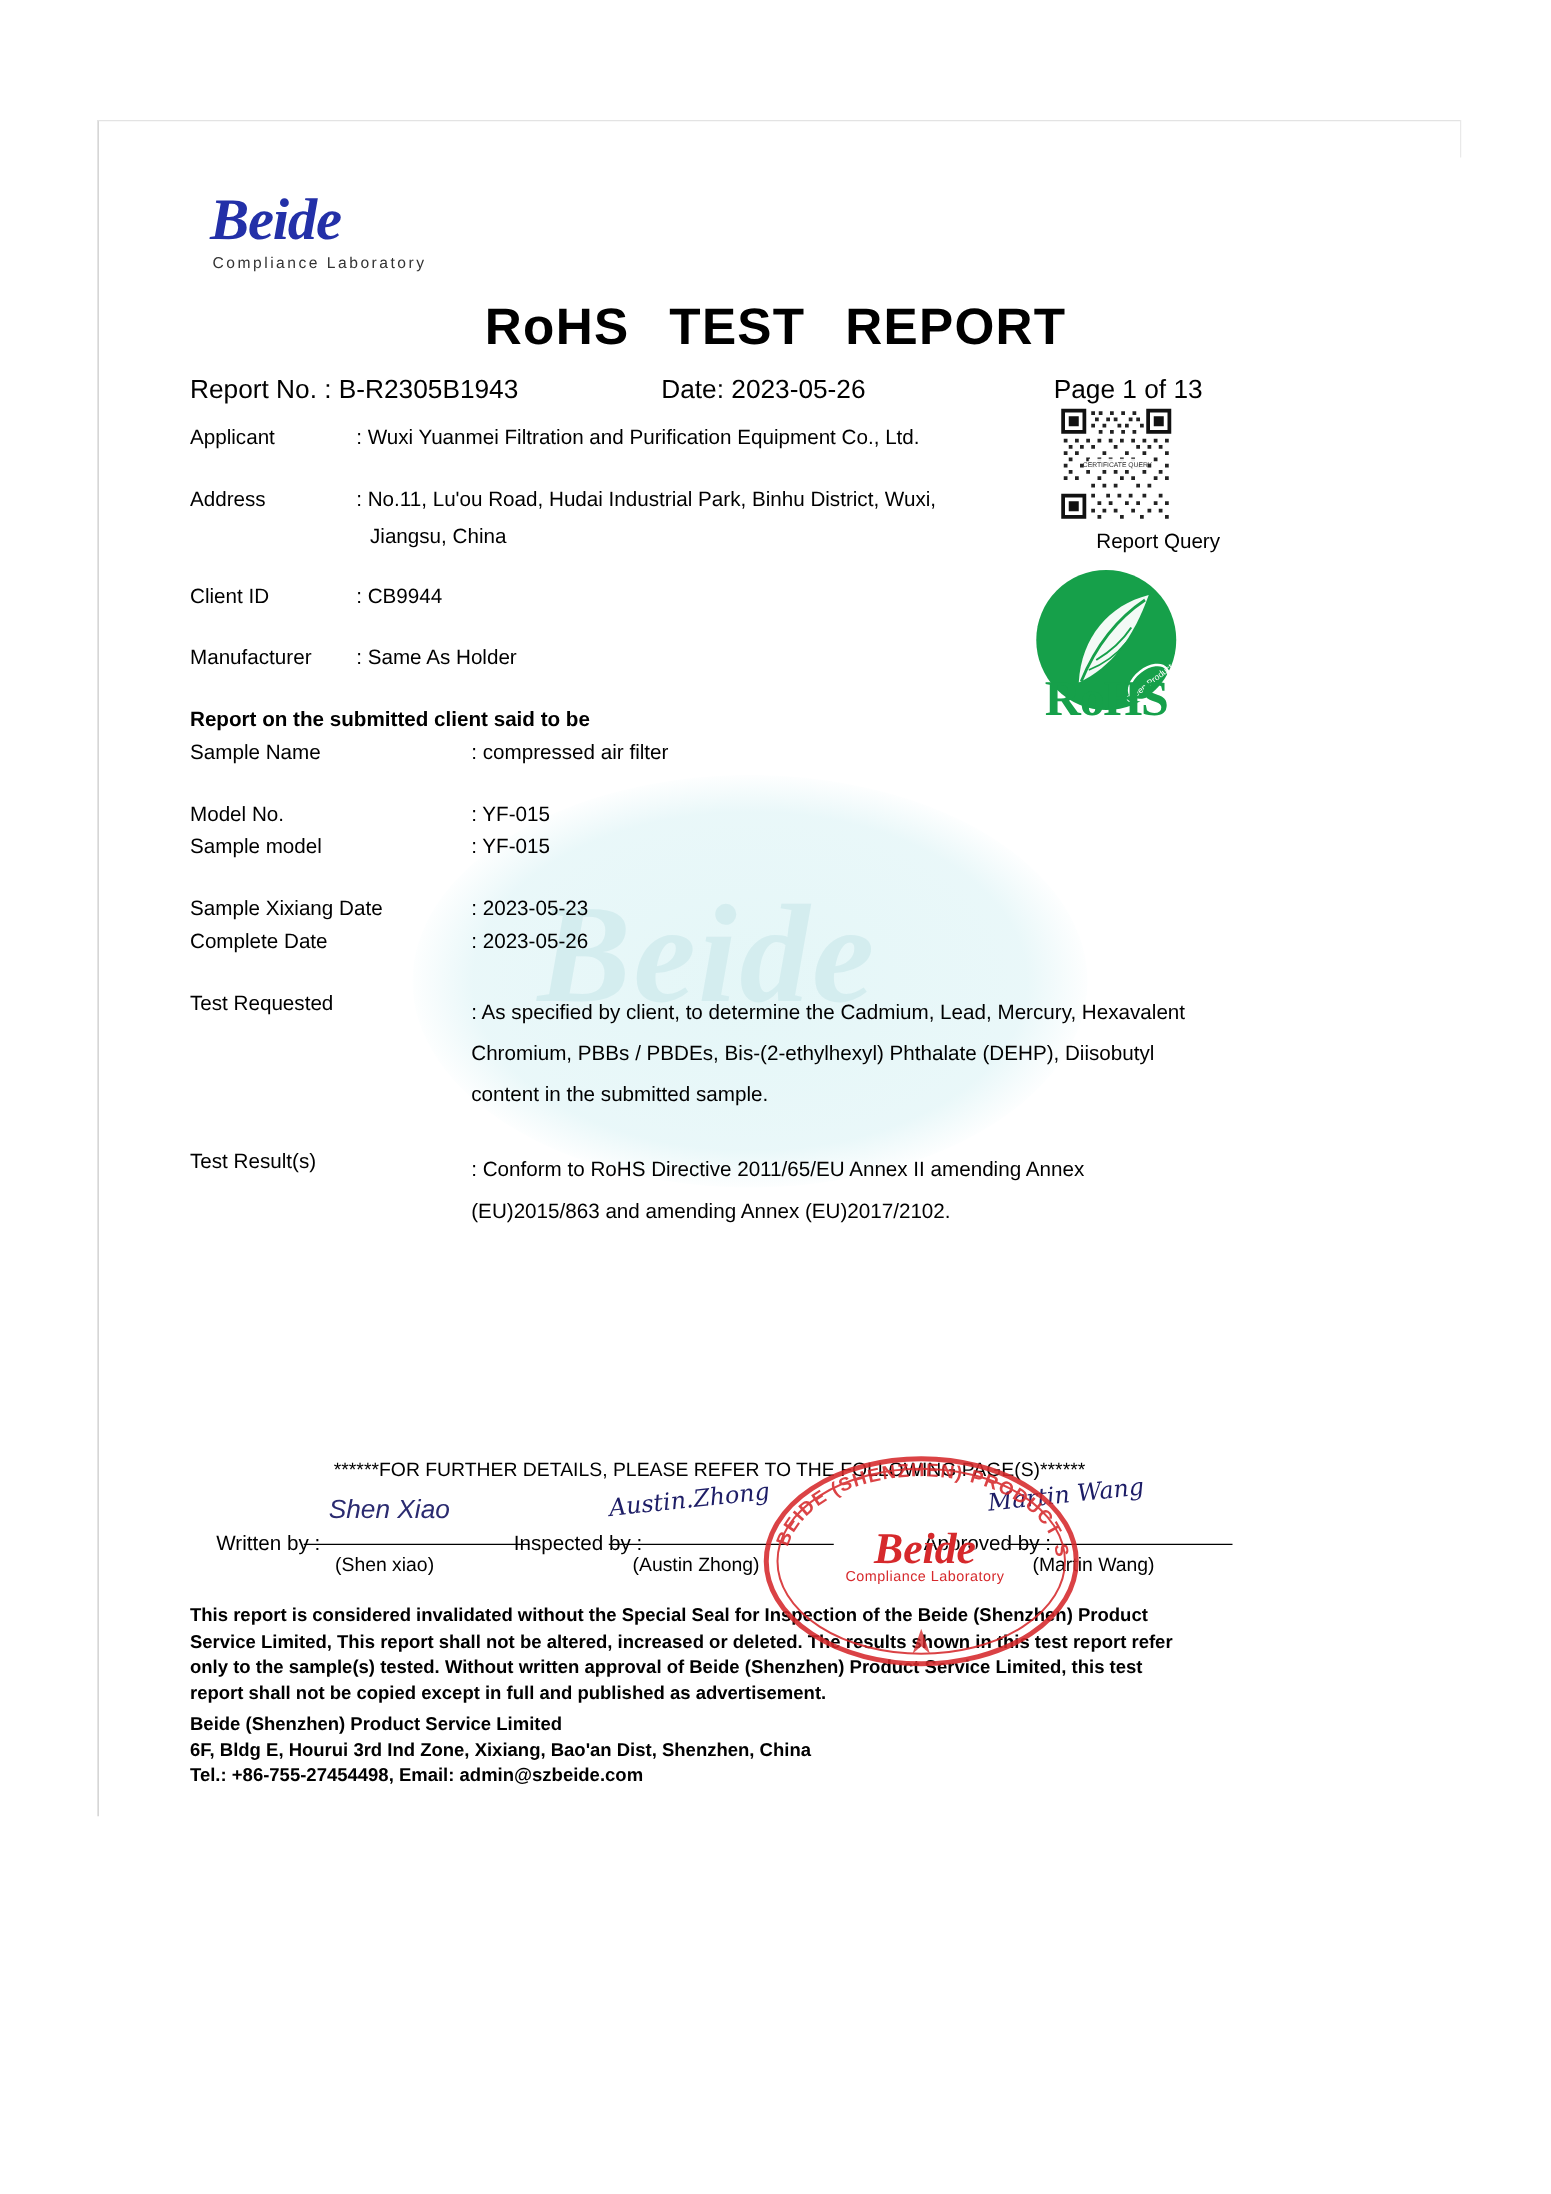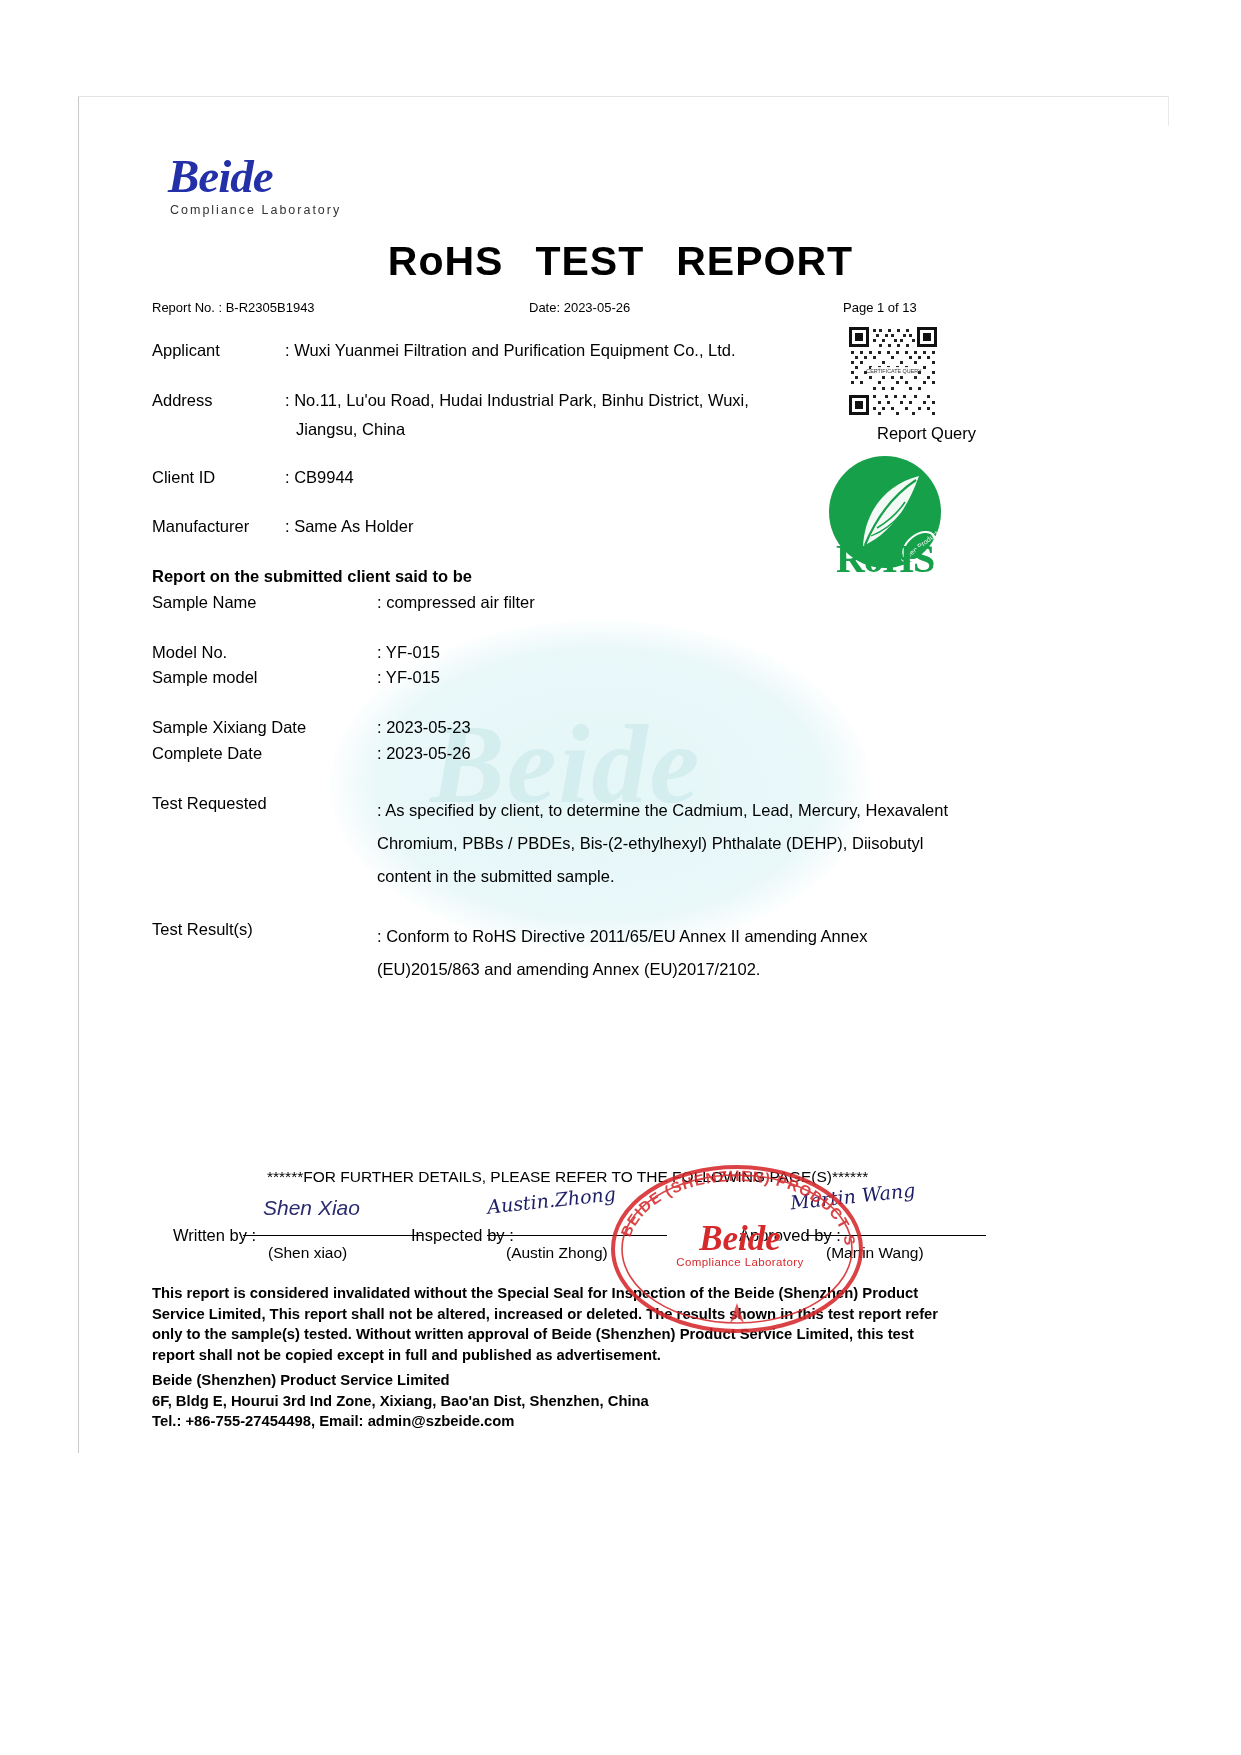--- a/index.html
+++ b/index.html
@@ -102,21 +102,21 @@
     font-size: 41px;
     font-weight: bold;
     letter-spacing: 1px;
   }
   .title span { margin: 0 16px; }
 
   
   .hdr-row {
     position: absolute;
     top: 300px;
-    font-size: 13px;
+    font-size: 21px;
   }
   .hdr-report { left: 152px; }
   .hdr-date { left: 529px; }
   .hdr-page { left: 843px; }
 
   
   .qr {
     position: absolute;
     left: 847px;
     top: 325px;

